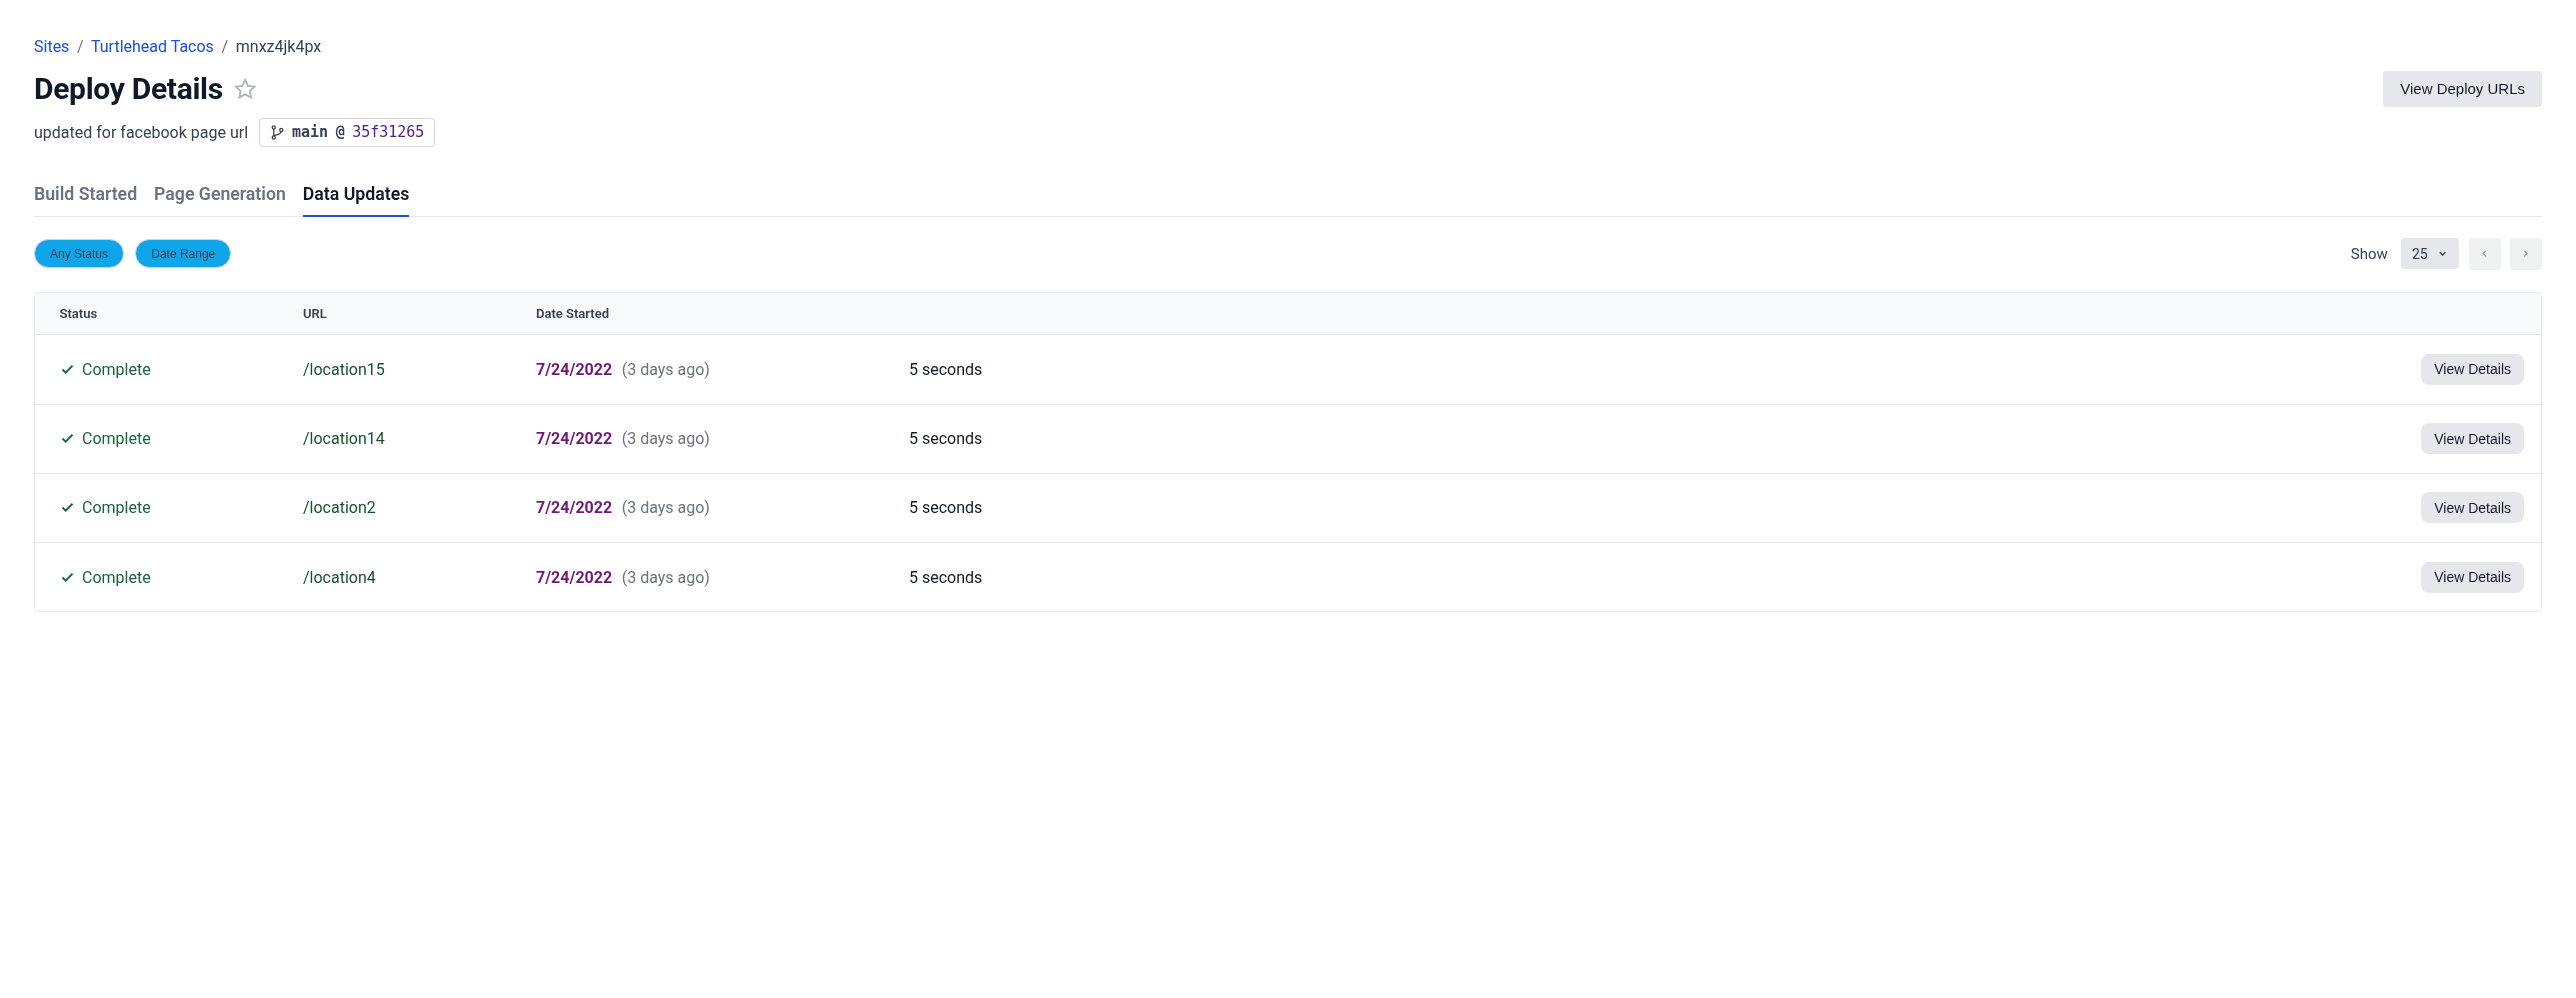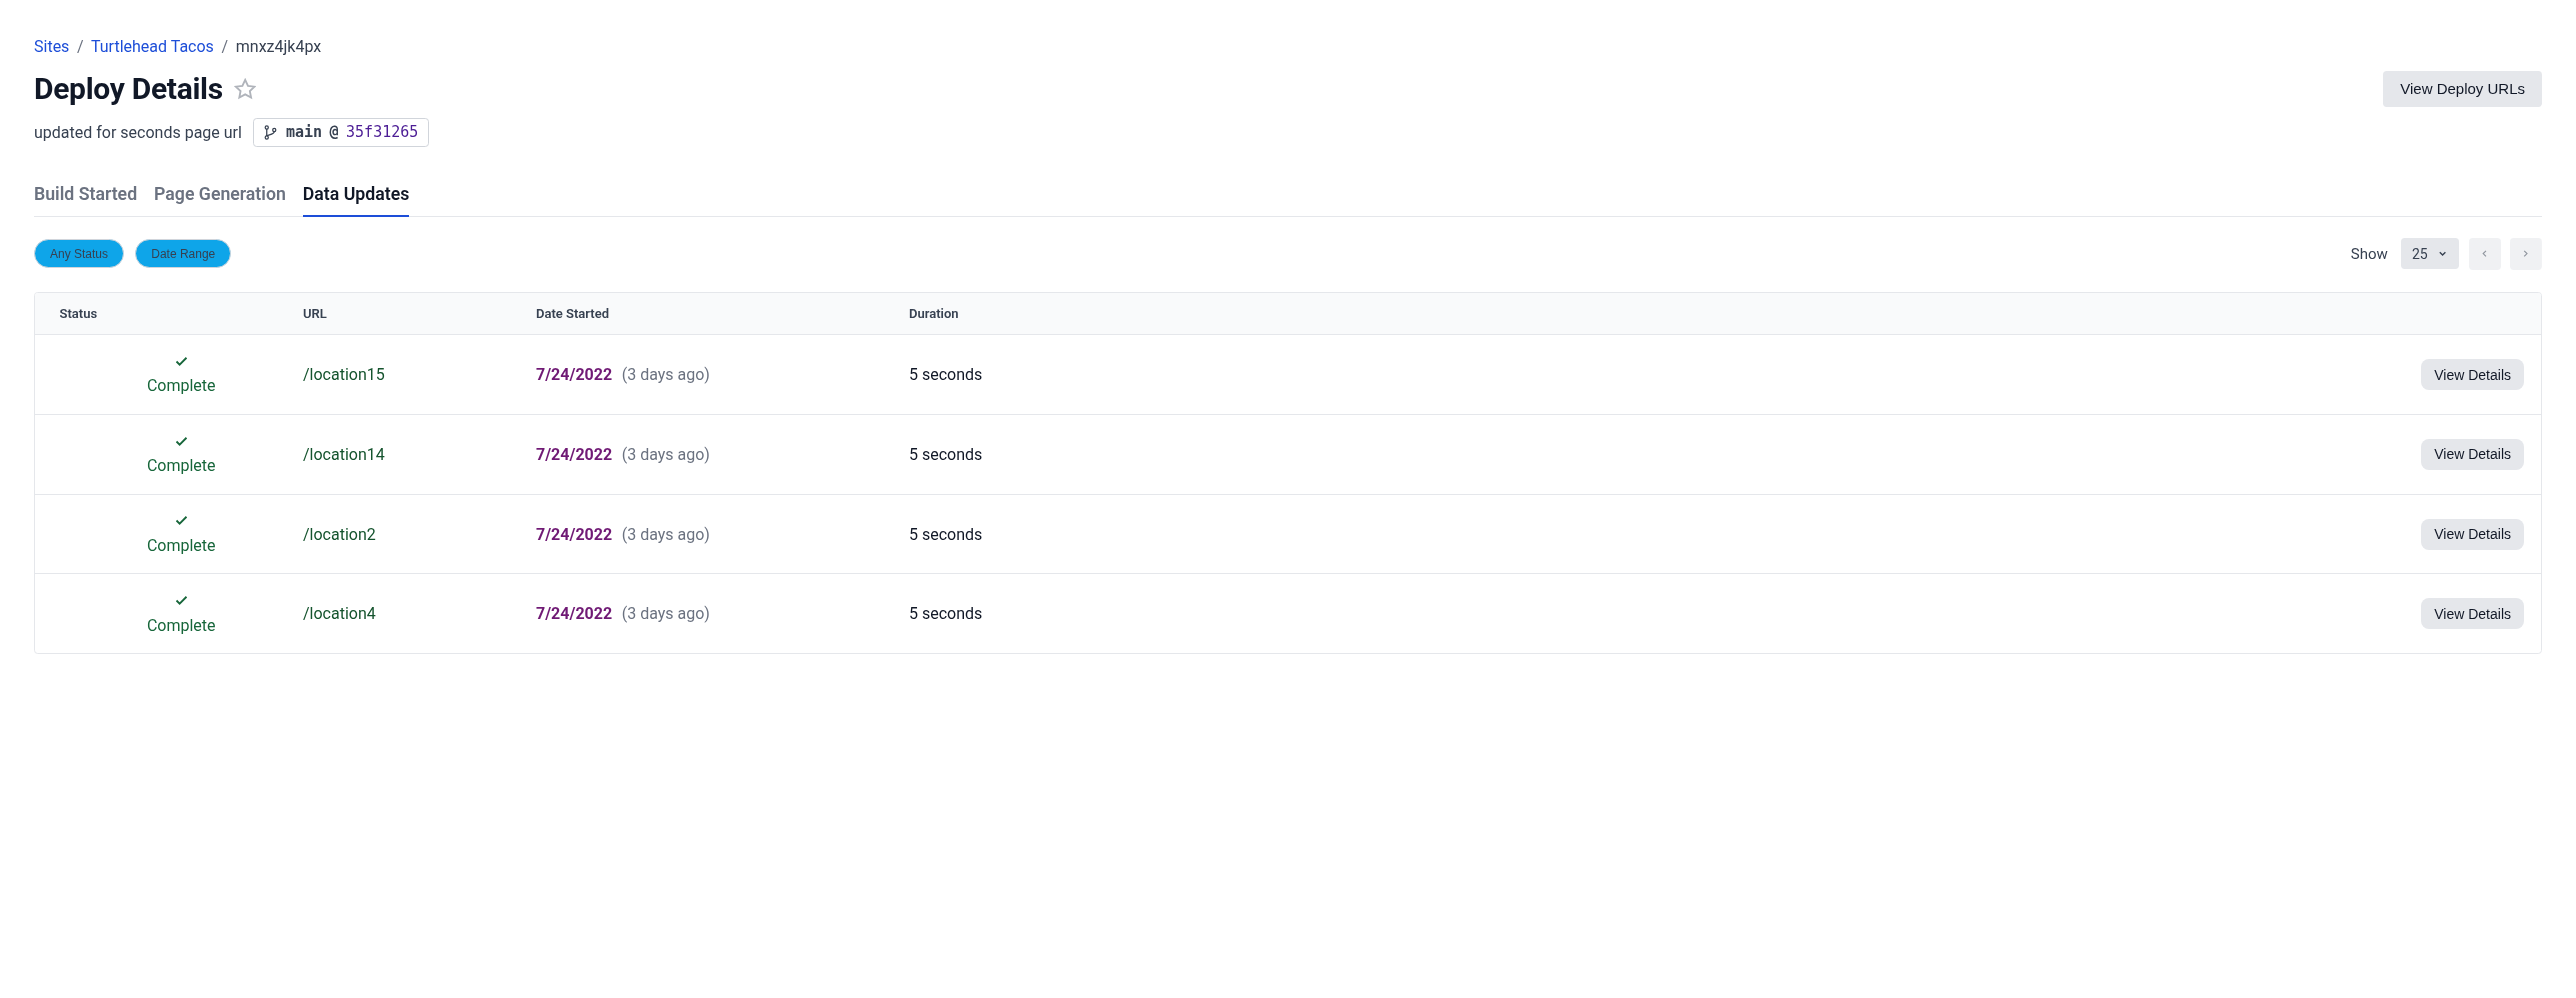--- a/index.html
+++ b/index.html
@@ -166,21 +166,20 @@
     font-size: 16px;
   }
   .trow:last-child { border-bottom: none; }
   .status-cell {
     display: flex;
     align-items: center;
     gap: 7.5px;
     color: #17663a;
     font-weight: 400;
     padding-left: 7.5px;
-    flex-direction: column;
   }
   .status-cell svg { width: 15px; height: 15px; stroke: #17663a; stroke-width: 3; fill: none; }
   .url-cell { color: #14532d; cursor: pointer; }
   .date-cell .date { font-weight: 700; color: #701a75; }
   .date-cell .rel { color: #6b7280; margin-left: 5.6px; }
   .duration-cell { color: #111827; }
   .actions-cell { text-align: right; }
   .view-details {
     background: #e5e7eb;
     border: none;
@@ -206,21 +205,21 @@
   <div class="title-group">
     <h1 class="page-title">Deploy Details</h1>
     <svg class="star-icon" viewBox="0 0 24 24">
       <polygon points="12 2 15 8.5 22 9.3 17 14 18.3 21 12 17.5 5.7 21 7 14 2 9.3 9 8.5 12 2"></polygon>
     </svg>
   </div>
   <button class="btn">View Deploy URLs</button>
 </div>
 
 <div class="subtitle-row">
-  <span class="subtitle">updated for seconds page url</span>
+  <span class="subtitle">updated for facebook page url</span>
   <span class="git-chip">
     <svg viewBox="0 0 24 24">
       <circle cx="6" cy="4" r="2.5"></circle>
       <circle cx="6" cy="20" r="2.5"></circle>
       <circle cx="18" cy="8" r="2.5"></circle>
       <path d="M6 6.5 V17.5"></path>
       <path d="M18 10.5 C18 15 12 15 6 17"></path>
     </svg>
     <span class="branch">main</span>
       <span class="at">@</span>
@@ -258,21 +257,20 @@
         </svg>
     </button>
   </div>
 </div>
 
 <div class="table">
   <div class="thead">
     <div style="padding-left:7.5px">Status</div>
     <div>URL</div>
     <div>Date Started</div>
-    <div>Duration</div>
     <div></div>
   </div>
   <div id="table-body">
   <div class="trow">
     <div class="status-cell">
       <svg viewBox="0 0 24 24">
             <polyline points="4 12 9 17 20 6"></polyline>
           </svg>
       <span>Complete</span>
     </div>

